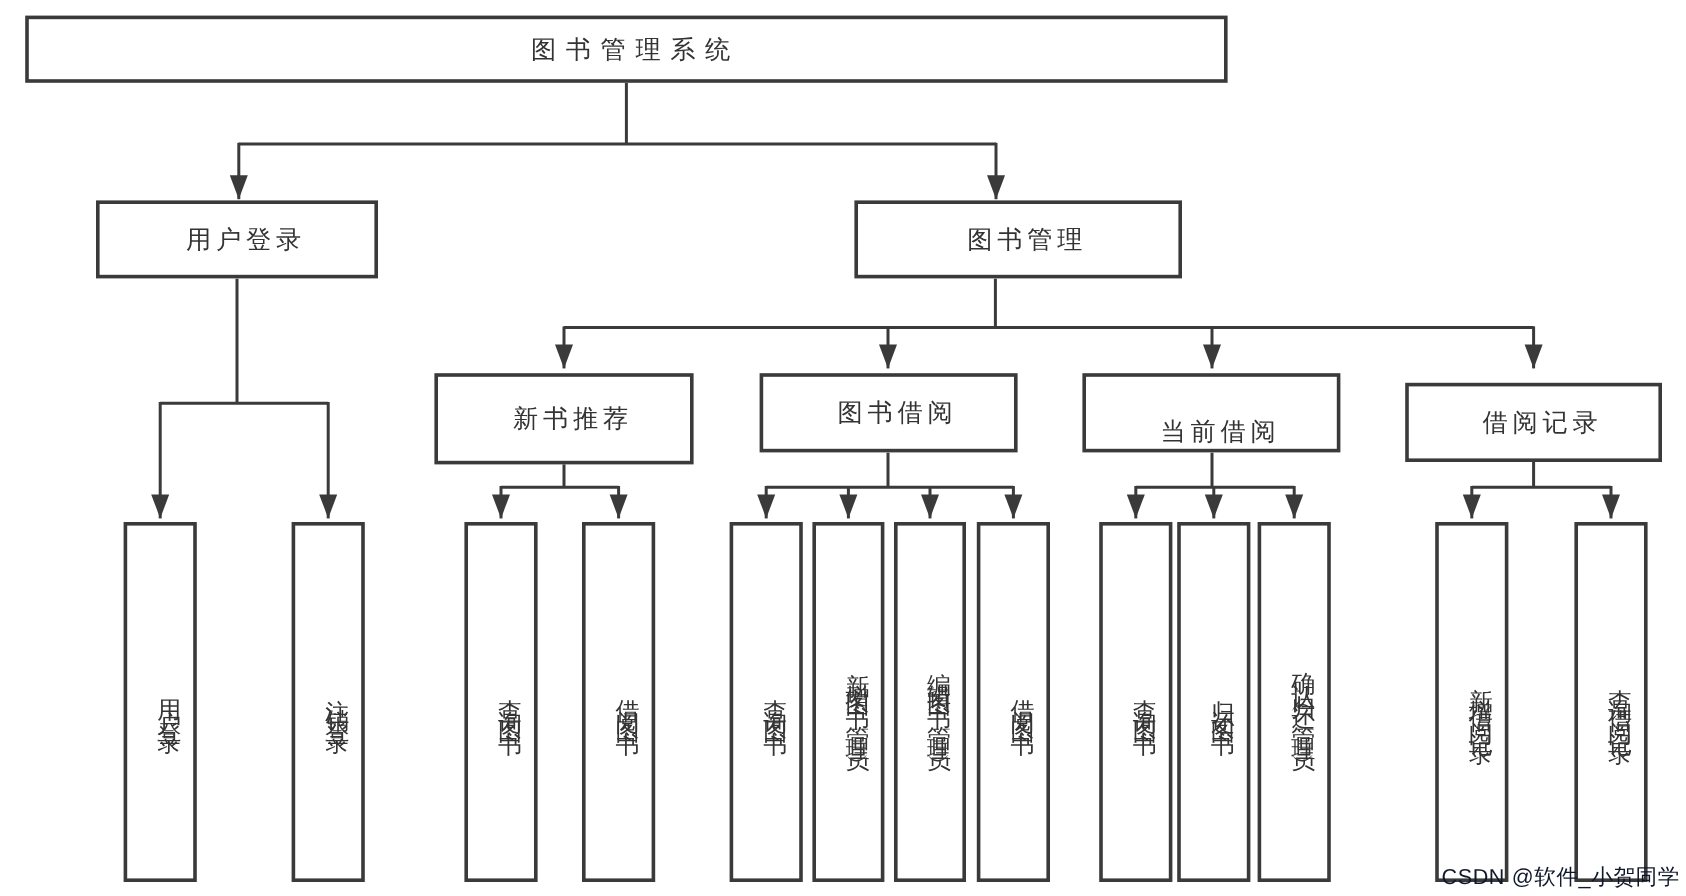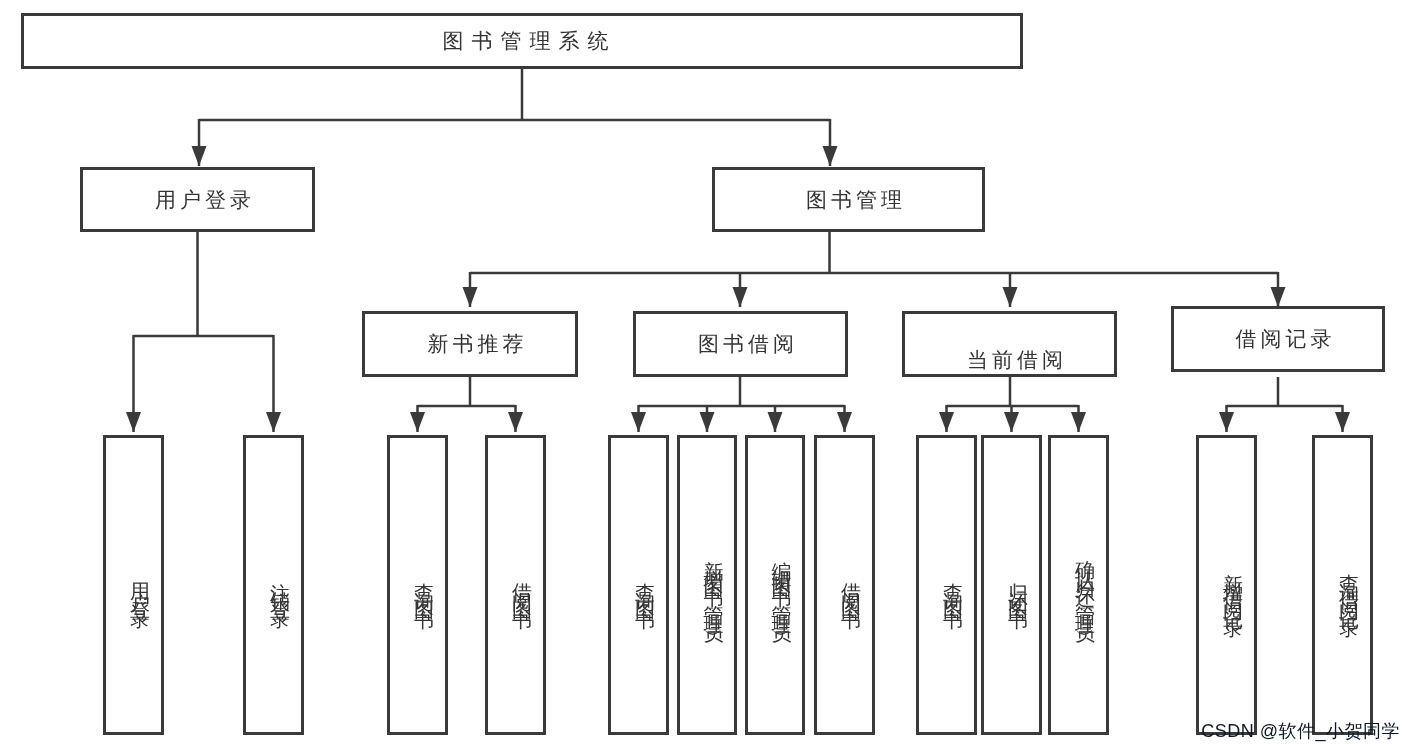--- a/index.html
+++ b/index.html
@@ -106,30 +106,30 @@
   <span class="h-label root-label">图书管理系统</span>
 </div>
 
 <div class="box" style="left:80px; top:167px; width:235px; height:65px;">
   <span class="h-label">用户登录</span>
 </div>
 <div class="box" style="left:712px; top:167px; width:273px; height:65px;">
   <span class="h-label">图书管理</span>
 </div>
 
-<div class="box" style="left:362px; top:311px; width:216px; height:66px;">
+<div class="box" style="left:362px; top:311px; width:216px; height:76px;">
   <span class="h-label">新书推荐</span>
 </div>
 <div class="box" style="left:633px; top:311px; width:215px; height:66px;justify-content:center;">
   <span class="h-label">图书借阅</span>
 </div>
 <div class="box" style="left:902px; top:311px; width:215px; height:66px;align-items:flex-end;">
   <span class="h-label">当前借阅</span>
 </div>
-<div class="box" style="left:1171px; top:306px; width:214px; height:66px;">
+<div class="box" style="left:1171px; top:319px; width:214px; height:66px;">
   <span class="h-label">借阅记录</span>
 </div>
 
 <div class="box" style="left:103px; top:435px; width:61px; height:300px;">
   <span class="v-label">用户登录</span>
 </div>
 <div class="box" style="left:243px; top:435px; width:61px; height:300px;">
   <span class="v-label">注销登录</span>
 </div>
 

